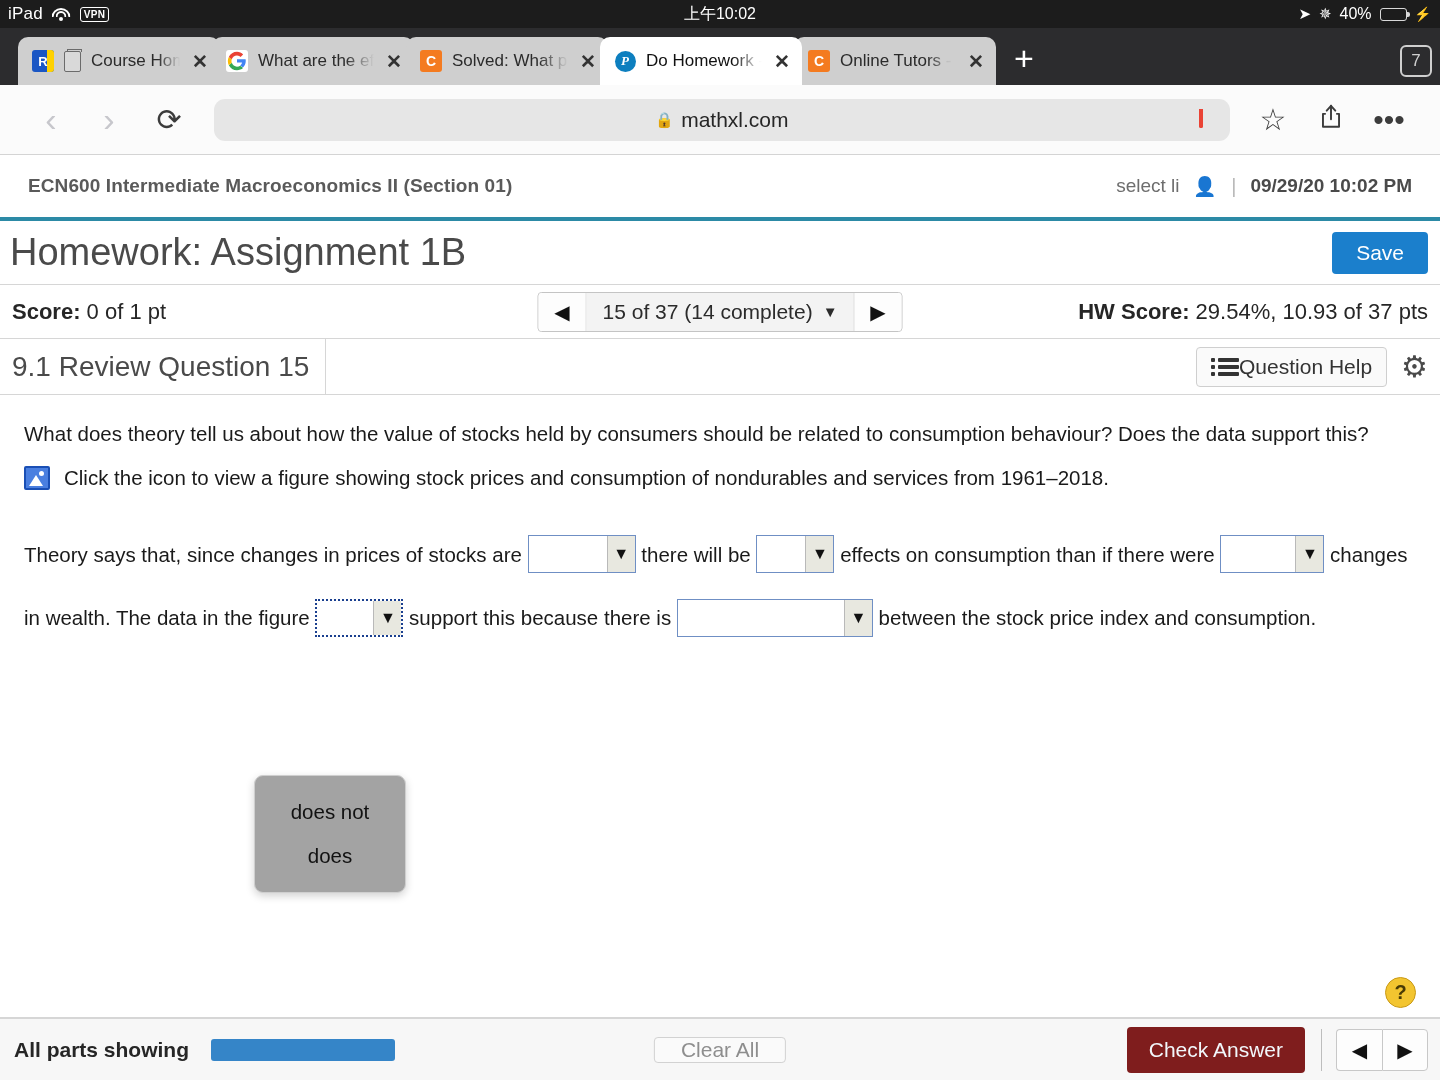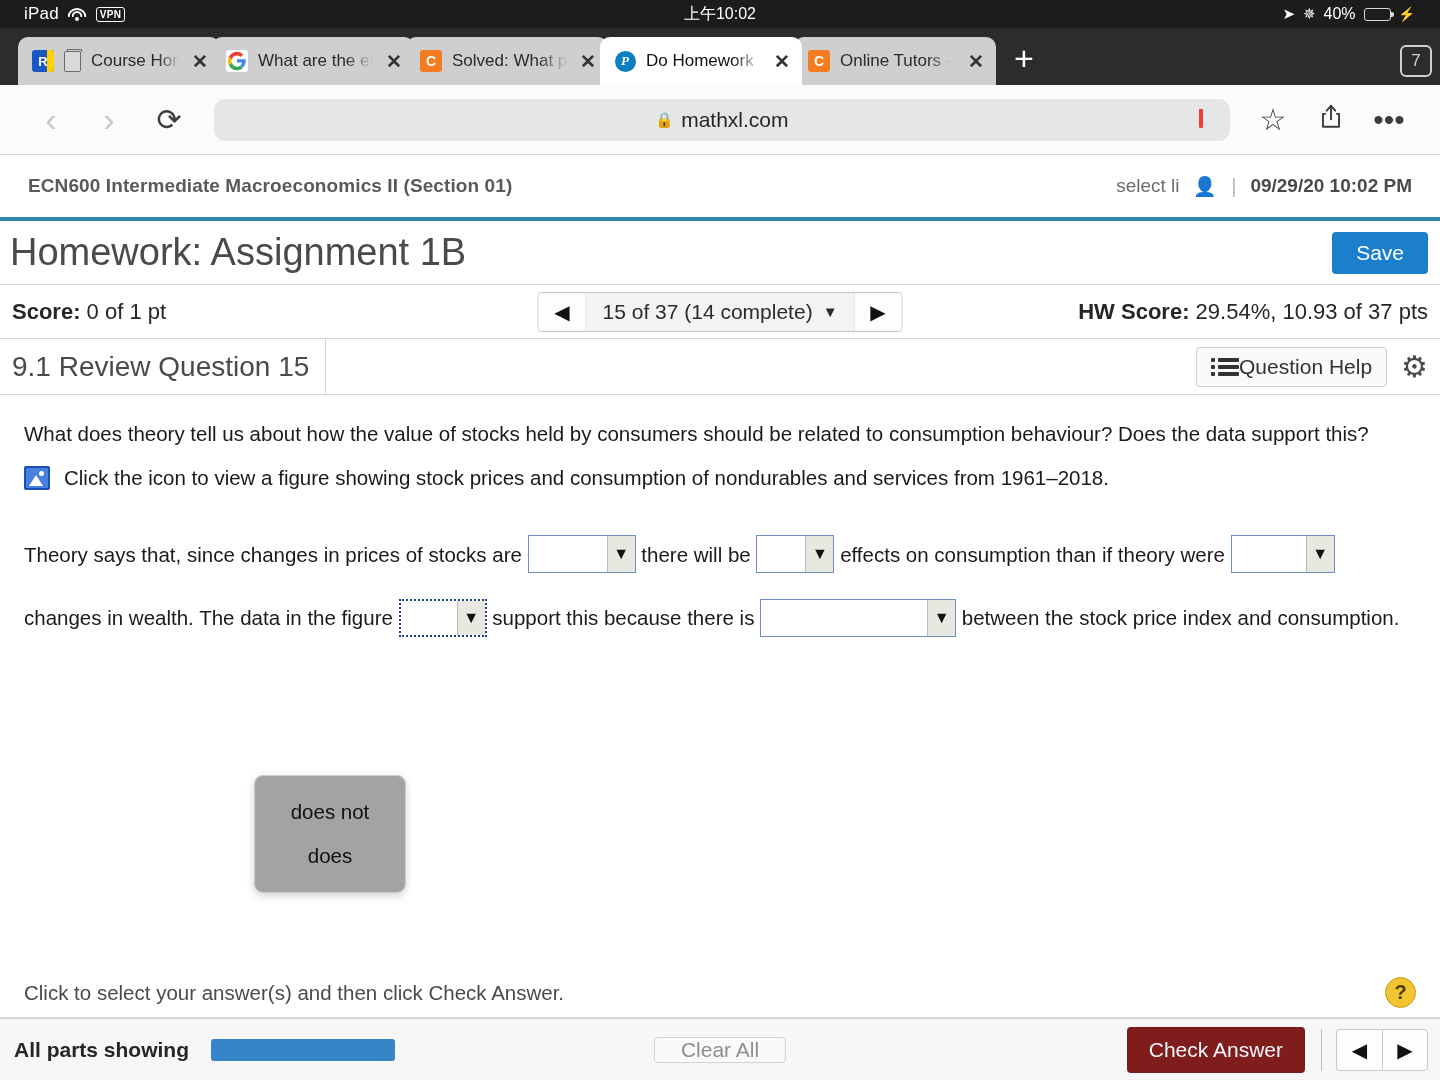--- a/index.html
+++ b/index.html
@@ -7,21 +7,21 @@
     width: 1440px; height: 1080px;
     font-family: "Liberation Sans", sans-serif;
     background: #ffffff;
     overflow: hidden;
   }
 
   
   .status-bar {
     height: 28px; background: #1c1c1c; color: #ffffff;
     display: flex; align-items: center; position: relative;
-    font-size: 16px; padding: 0 24px;
+    font-size: 16px; padding: 0 8px;
   }
   .sb-left { display: flex; align-items: center; gap: 9px; }
   .sb-device { font-size: 17px; letter-spacing: .2px; }
   .wifi-icon { display: inline-block; width: 19px; height: 14px; position: relative; }
   .wifi-icon i {
     position: absolute; border: 2.2px solid #fff; border-bottom: none;
     border-radius: 50% 50% 0 0 / 100% 100% 0 0; left: 50%; transform: translateX(-50%);
   }
   .wifi-icon i:nth-child(1) { width: 19px; height: 9px; bottom: 4px; }
   .wifi-icon i:nth-child(2) { width: 11px; height: 6px; bottom: 4px; }
@@ -462,21 +462,21 @@
       <span class="txt">Theory says that, since changes in prices of stocks are</span>
       <span class="ddl" style="width:108px">
         <span class="field"></span>
         <span class="btn">▼</span>
       </span>
       <span class="txt">there will be</span>
       <span class="ddl" style="width:78px">
         <span class="field"></span>
         <span class="btn">▼</span>
       </span>
-      <span class="txt">effects on consumption than if theory were</span>
+      <span class="txt">effects on consumption than if there were</span>
       <span class="ddl" style="width:104px">
         <span class="field"></span>
         <span class="btn">▼</span>
       </span>
       <span class="txt">changes in wealth. The data in the figure</span>
       <span class="ddl focused" style="width:88px">
         <span class="field"></span>
         <span class="btn">▼</span>
       </span>
       <span class="txt">support this because there is</span>
@@ -487,21 +487,20 @@
       <span class="txt">between the stock price index and consumption.</span>
     </div>
 
     <div class="dropdown-menu" style="left:254px; top:380px;">
       <div class="opt">does not</div>
       <div class="opt">does</div>
     </div>
   </div>
 
   <div class="bottom-hint">
-    <span>Click to select your answer(s) and then click Check Answer.</span>
     <span class="help-bubble">?</span>
   </div>
 
   <div class="bottom-bar">
     <span class="parts-label">All parts showing</span>
     <span class="parts-bar"></span>
     <button class="clear-btn">Clear All</button>
     <button class="check-btn">Check Answer</button>
     <span class="pager">
       <span class="pg">◀</span>

